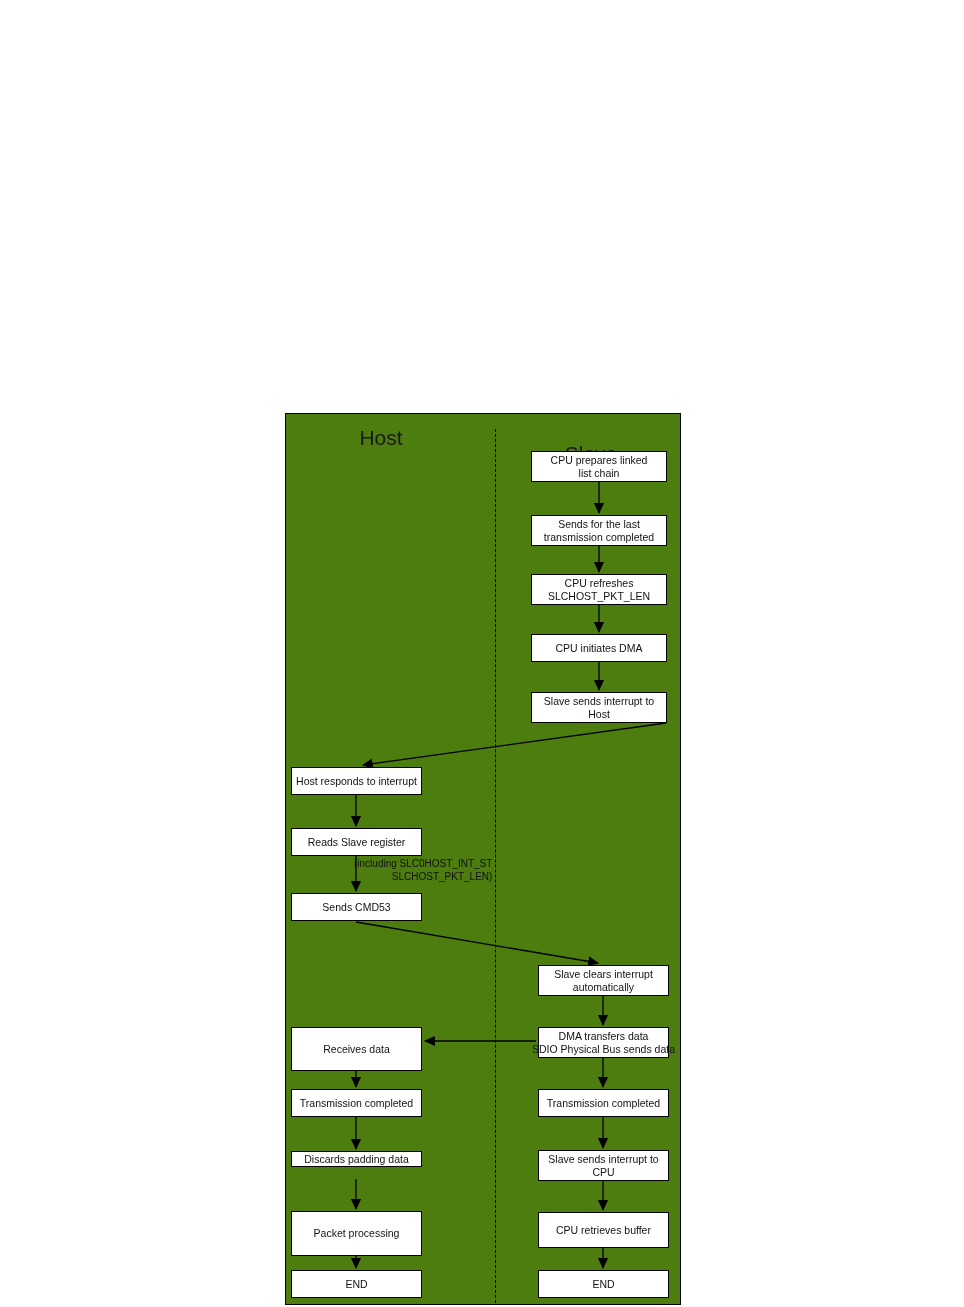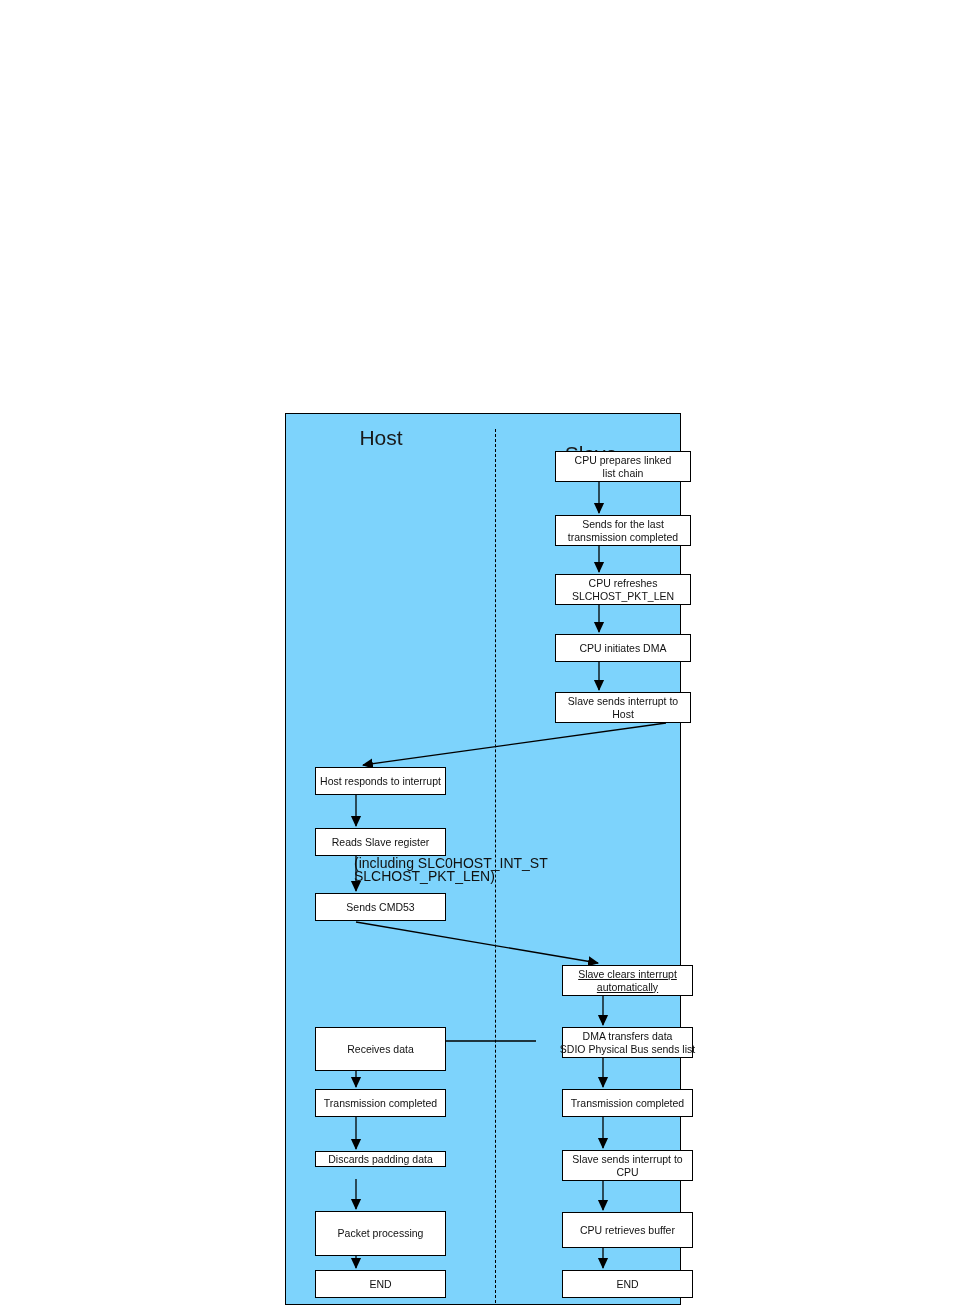--- a/index.html
+++ b/index.html
@@ -23,21 +23,21 @@
     height: 1307px;
   }
   #flow-frame {
     position: absolute;
     left: 285px;
     top: 413px;
     width: 396px;
     height: 892px;
     border: 1.5px solid #000;
     box-sizing: border-box;
-    background: #7dd3fc;
+    background: #4d7c0f;
   }
   .lane-title {
     position: absolute;
     font-size: 21px;
     line-height: 24px;
     color: #1a1a1a;
     white-space: nowrap;
     text-align: center;
   }
   .divider {
@@ -52,31 +52,31 @@
     background: #fff;
     font-size: 10.5px;
     line-height: 13px;
     color: #111;
     display: flex;
     align-items: center;
     justify-content: center;
     text-align: center;
     padding: 1px 2px;
     z-index: 3;
-    margin-left: 24px;
   }
   .node.overflow {
     overflow: visible;
     white-space: nowrap;
   }
   .edge-label {
     position: absolute;
-    font-size: 14px;
+    font-size: 10px;
     line-height: 13px;
     color: #111;
+    text-align: right;
     white-space: nowrap;
     z-index: 4;
   }
   svg.arrows {
     position: absolute;
     left: 0;
     top: 0;
     width: 396px;
     height: 892px;
     overflow: visible;
@@ -121,31 +121,31 @@
       <span>CPU initiates DMA</span>
     </div>
 
     <div class="node" style="left: 245px; top: 278px; width: 136px; height: 31px;">
       <span>
         <span>Slave sends interrupt to</span><br>
         <span>Host</span>
       </span>
     </div>
 
-    <div class="node" style="left: 252px; top: 551px; width: 131px; height: 31px; text-decoration: underline;">
+    <div class="node" style="left: 252px; top: 551px; width: 131px; height: 31px;">
       <span>
         <span>Slave clears interrupt</span><br>
         <span>automatically</span>
       </span>
     </div>
 
     <div class="node overflow" style="left: 252px; top: 613px; width: 131px; height: 31px;">
       <span>
         <span>DMA transfers data</span><br>
-        <span>SDIO Physical Bus sends list</span>
+        <span>SDIO Physical Bus sends data</span>
       </span>
     </div>
 
     <div class="node" style="left: 252px; top: 675px; width: 131px; height: 28px;">
       <span>Transmission completed</span>
     </div>
 
     <div class="node" style="left: 252px; top: 736px; width: 131px; height: 31px;">
       <span>
         <span>Slave sends interrupt to</span><br>

